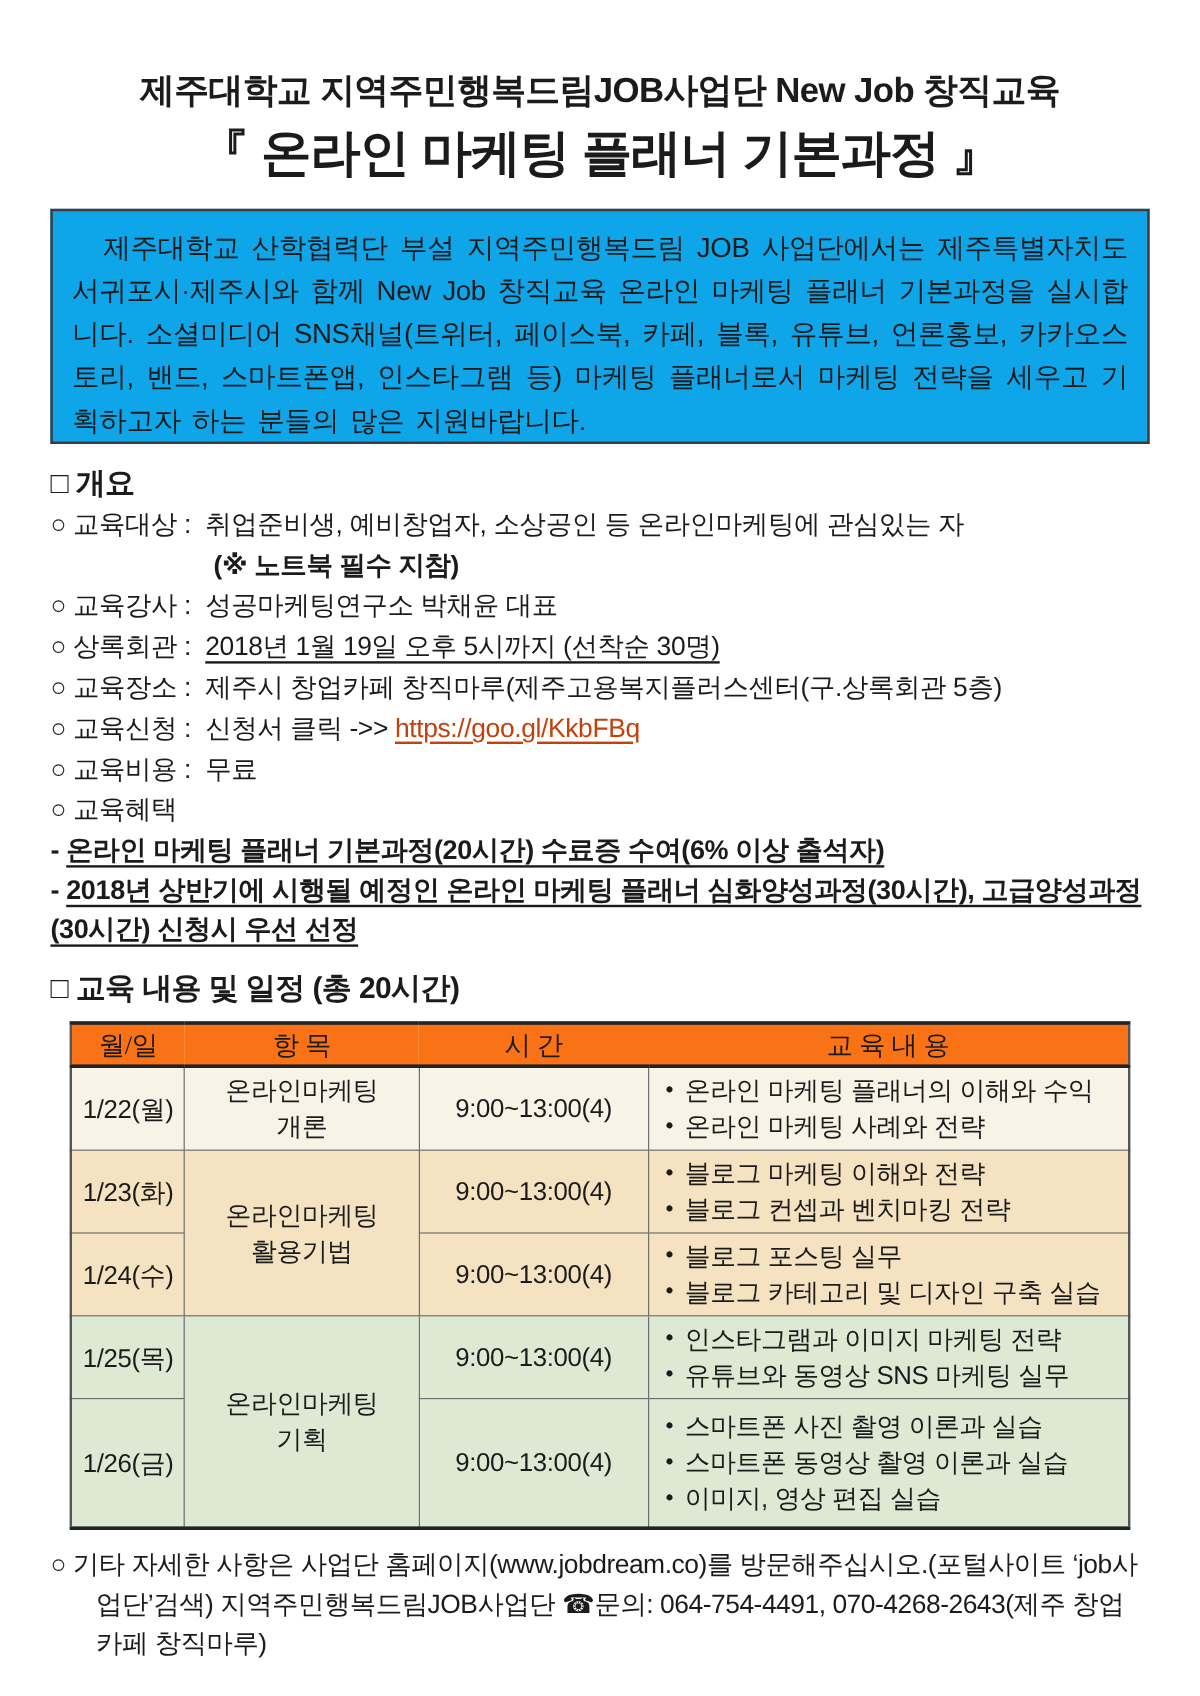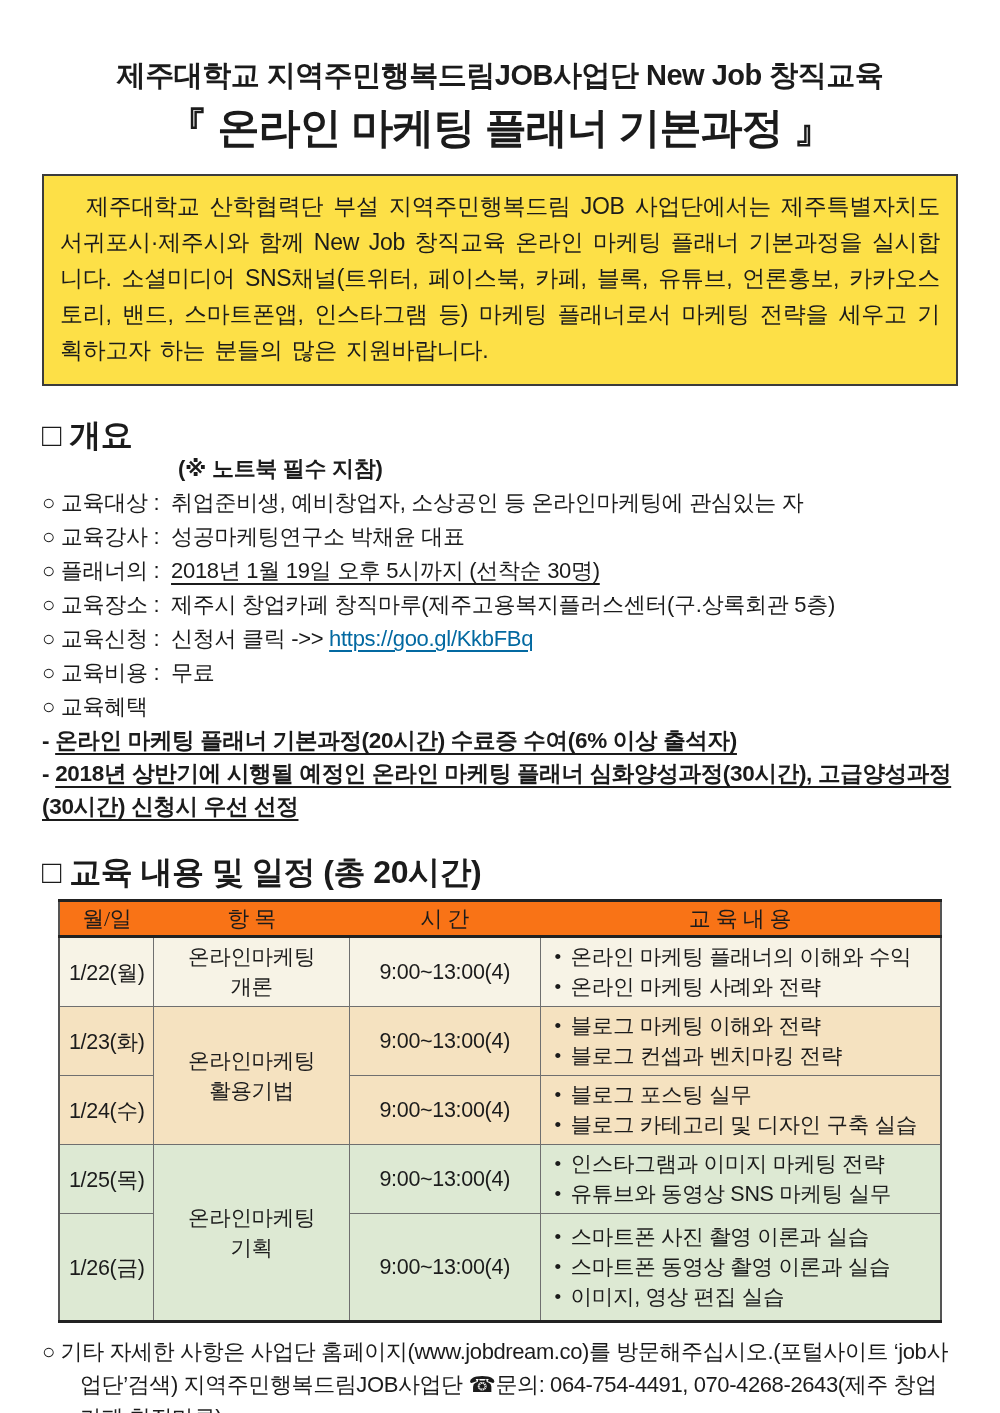--- a/index.html
+++ b/index.html
@@ -10,34 +10,34 @@
     overflow:hidden;
   }
   .page { padding:56px 42px 0 42px; }
 
   
   .title1 { text-align:center; font-size:29px; font-weight:bold; letter-spacing:-0.5px; }
   .title2 { text-align:center; font-size:42px; font-weight:bold; letter-spacing:-1px; margin-top:4px; }
 
   
   .intro-box {
-    margin-top:18px; border:2px solid #3c3c3c; background:#fde047;
-    padding:12px 16px 16px 16px; font-size:23px; line-height:36px;
+    margin-top:18px; border:2px solid #3c3c3c; background:#0ea5e9;
+    padding:12px 16px 0 16px; font-size:23px; line-height:36px;
     text-align:justify; word-spacing:3px; letter-spacing:-0.3px;
   }
   .intro-box .indent { display:inline-block; width:26px; }
 
   
-  .sec-heading { font-size:32px; font-weight:bold; margin-top:32px; line-height:34px; letter-spacing:-0.5px;}
+  .sec-heading { font-size:25px; font-weight:bold; margin-top:16px; line-height:34px; letter-spacing:-0.5px;}
   .ov-line { font-size:22px; line-height:34px; letter-spacing:-0.3px; }
   .ov-line .lbl { margin-right:6px; }
   .ov-note { font-weight:bold; margin-left:136px; }
   .u-thin { text-decoration:underline; text-underline-offset:5px; }
   .bold { font-weight:normal; }
-  a.apply-link { color:#0369a1; text-underline-offset:4px; }
+  a.apply-link { color:#c2410c; text-underline-offset:4px; }
   .benefit-line { font-size:22.5px; font-weight:bold; line-height:33px; letter-spacing:-0.3px; }
   .benefit-line .u {
     text-decoration:underline; text-underline-offset:5px; text-decoration-thickness:2px;
   }
 
   
   table.schedule {
     border-collapse:collapse; margin:10px 0 0 16px; width:884px;
     border-top:3px solid #222; border-bottom:3px solid #222;
     border-left:2px solid #555; border-right:2px solid #555;
@@ -71,31 +71,31 @@
 
 <div class="page">
 
   <div class="title1">제주대학교 지역주민행복드림JOB사업단 New Job 창직교육</div>
   <div class="title2">『 온라인 마케팅 플래너 기본과정 』</div>
 
   <div class="intro-box"><span class="indent"></span><span>제주대학교 산학협력단 부설 지역주민행복드림 JOB 사업단에서는 제주특별자치도 서귀포시·제주시와 함께 New Job 창직교육 온라인 마케팅 플래너 기본과정을 실시합니다. 소셜미디어 SNS채널(트위터, 페이스북, 카페, 블록, 유튜브, 언론홍보, 카카오스토리, 밴드, 스마트폰앱, 인스타그램 등) 마케팅 플래너로서 마케팅 전략을 세우고 기획하고자 하는 분들의 많은 지원바랍니다.</span></div>
 
   <div class="sec-heading">□ 개요</div>
 
-  <div class="ov-line ov-note">(※ 노트북 필수 지참)</div>
   <div class="ov-line">
     <span class="lbl">○ 교육대상 :</span>
     <span>취업준비생, 예비창업자, 소상공인 등 온라인마케팅에 관심있는 자</span>
   </div>
+  <div class="ov-line ov-note">(※ 노트북 필수 지참)</div>
   <div class="ov-line">
     <span class="lbl">○ 교육강사 :</span>
     <span>성공마케팅연구소 박채윤 대표</span>
   </div>
   <div class="ov-line">
-    <span class="lbl">○ 플래너의 :</span>
+    <span class="lbl">○ 상록회관 :</span>
     <span class="u-thin">2018년 1월 19일 오후 5시까지 (선착순 30명)</span>
   </div>
   <div class="ov-line">
     <span class="lbl">○ 교육장소 :</span>
     <span>제주시 창업카페 창직마루(제주고용복지플러스센터(구.상록회관 5층)</span>
   </div>
   <div class="ov-line">
     <span class="lbl">○ 교육신청 :</span>
     <span>신청서 클릭 -&gt;&gt;</span>
     <a class="apply-link" href="#">https://goo.gl/KkbFBq</a>

